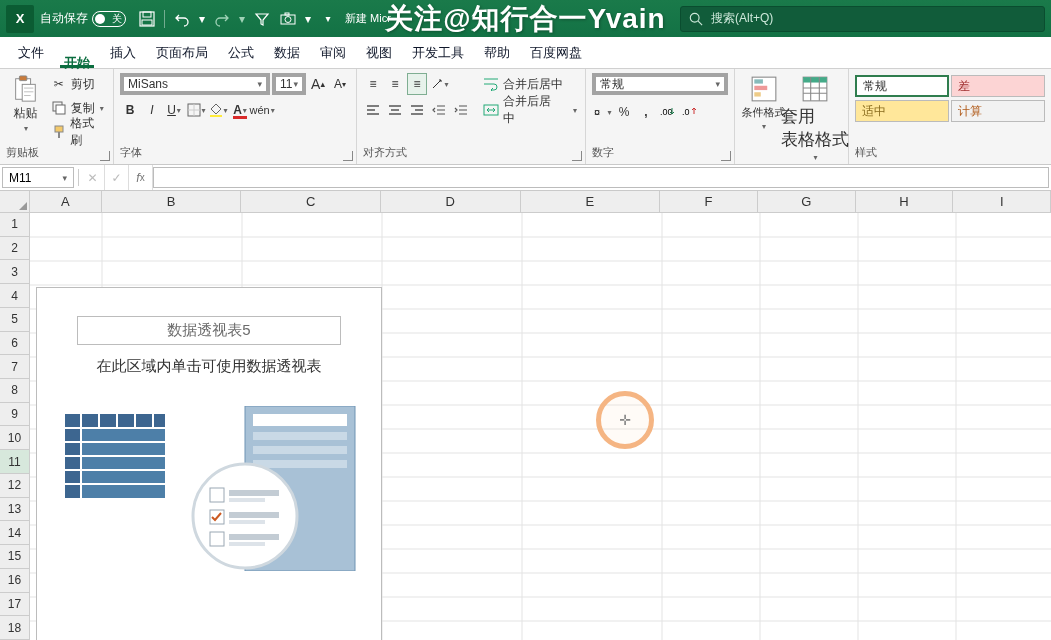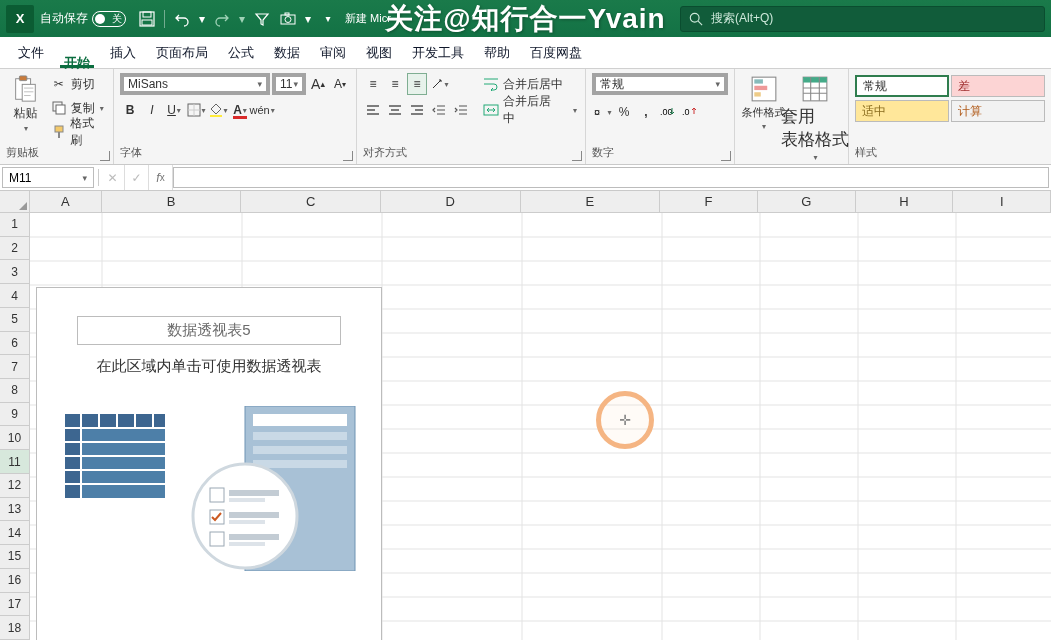--- a/index.html
+++ b/index.html
@@ -39,21 +39,21 @@
 .btn16 { width: 20px; height: 22px; display: inline-flex; align-items: center; justify-content: center; cursor: pointer; }
 .row { display: flex; align-items: center; gap: 2px; }
 .split-dd { font-size: 8px; color: #666; margin-left: 1px; }
 
 
 .style-cell { width: 94px; height: 22px; border: 1px solid #bbb; background: #fff; display: flex; align-items: center; padding: 0 6px; font-size: 12px; }
 .style-cell.sel { border: 2px solid #2f7d4e; }
 
 
 .formula-bar { height: 26px; border-bottom: 1px solid #c9c9c9; display: flex; align-items: stretch; font-size: 12px; }
-.name-box { width: 92px; border: 1px solid #bcbcbc; margin: 2px; display: flex; align-items: center; padding: 0 6px; background: #fff; }
+.name-box { width: 72px; border: 1px solid #bcbcbc; margin: 2px; display: flex; align-items: center; padding: 0 6px; background: #fff; }
 .name-box .dd { margin-left: auto; font-size: 9px; color: #666; }
 .fx-btn { width: 24px; display: flex; align-items: center; justify-content: center; color: #777; cursor: pointer; border-right: 1px solid #ddd; }
 .fx-btn.disabled { color: #bbb; }
 .formula-input { flex: 1; border: 1px solid #bcbcbc; margin: 2px 2px 2px 0; background: #fff; }
 
 
 .grid-area { position: relative; height: calc(640px - 37px - 32px - 96px - 26px); overflow: hidden; background: #fff; }
 .corner { position: absolute; left: 0; top: 0; width: 30px; height: 22px; background: #eee; border-right: 1px solid #ccc; border-bottom: 1px solid #ccc; }
 .corner::after { content: ""; position: absolute; right: 2px; bottom: 2px; width: 0; height: 0; border-left: 8px solid transparent; border-bottom: 8px solid #999; }
 .col-headers { position: absolute; left: 30px; top: 0; right: 0; height: 22px; display: flex; }

